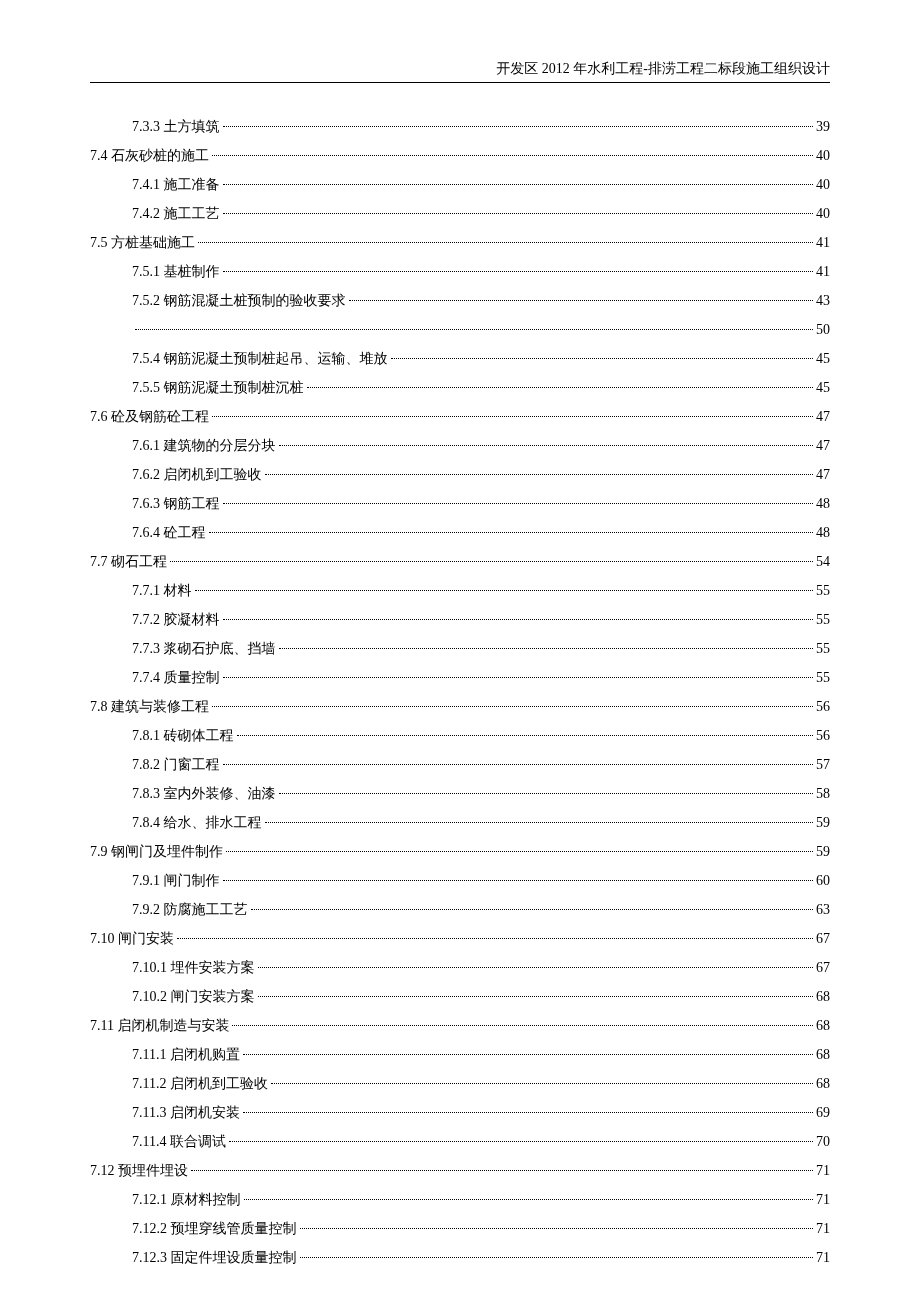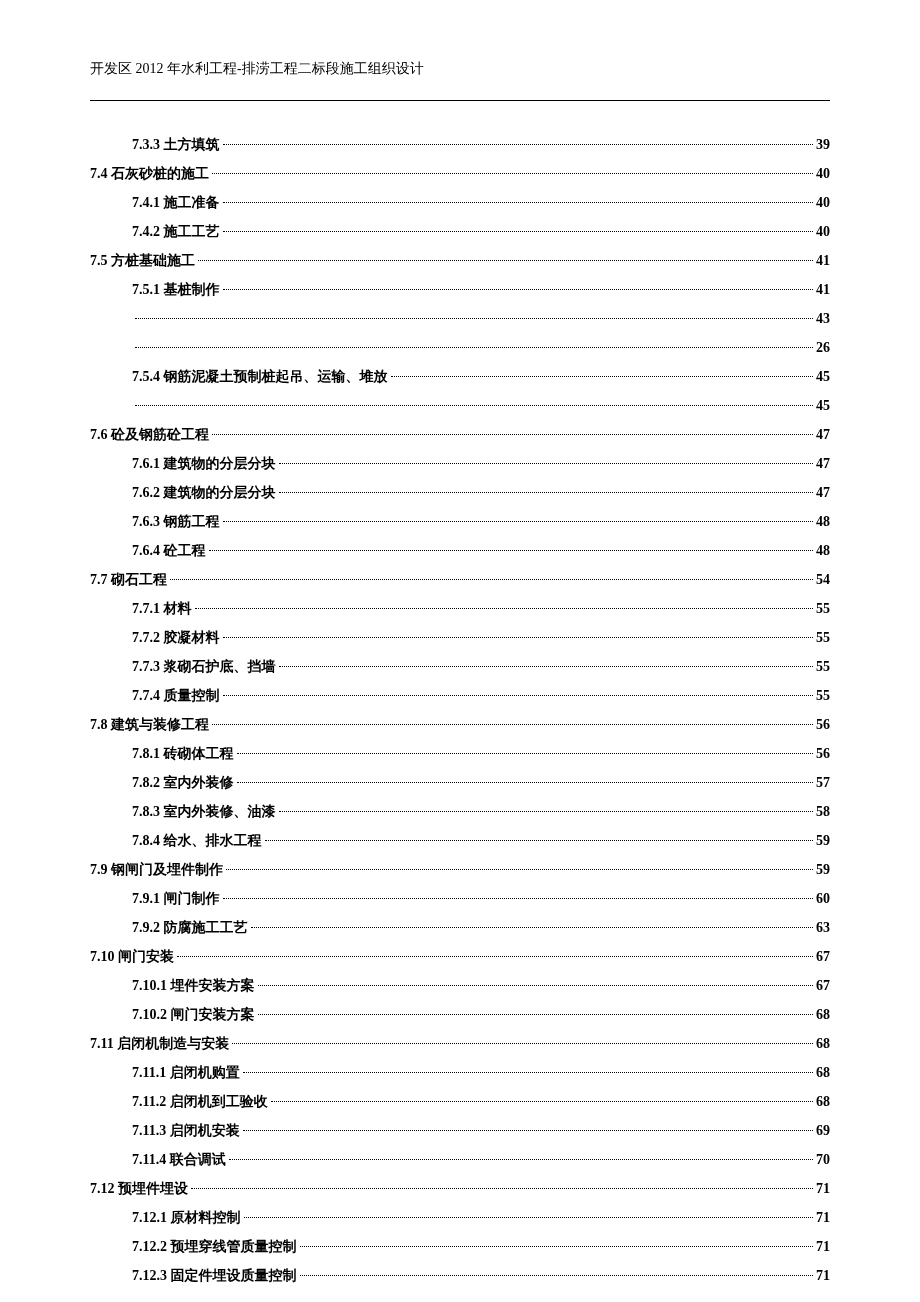--- a/index.html
+++ b/index.html
@@ -11,29 +11,28 @@
       font-family: "SimSun", "宋体", serif;
       font-size: 14px;
       background: #fff;
       color: #000;
       width: 920px;
       margin: 0 auto;
       padding: 60px 90px 40px 90px;
     }
     .header {
       display: flex;
-      justify-content: flex-start;
-      padding-bottom: 22px;
+      justify-content: flex-end;
+      padding-bottom: 4px;
       border-bottom: 1.5px solid #000;
       margin-bottom: 30px;
       font-size: 14px;
     }
     .toc {
       line-height: 2.0;
-      font-weight: bold;
     }
     .toc-entry {
       display: flex;
       align-items: baseline;
       white-space: nowrap;
       font-size: 14px;
       margin-bottom: 1px;
     }
     .toc-entry.level-1 {
       padding-left: 0;
@@ -89,48 +88,50 @@
       <span class="toc-label">7.5 方桩基础施工</span>
       <span class="toc-dots"></span>
       <span class="toc-page">41</span>
     </div>
     <div class="toc-entry level-2">
       <span class="toc-label">7.5.1 基桩制作</span>
       <span class="toc-dots"></span>
       <span class="toc-page">41</span>
     </div>
     <div class="toc-entry level-2">
+      <span class="toc-label">7.5.2 钢筋混凝土桩预制的验收要求</span>
       <span class="toc-dots"></span>
       <span class="toc-page">43</span>
     </div>
     <div class="toc-entry level-2">
       <span class="toc-dots"></span>
-      <span class="toc-page">26</span>
+      <span class="toc-page">50</span>
     </div>
     <div class="toc-entry level-2">
       <span class="toc-label">7.5.4 钢筋泥凝土预制桩起吊、运输、堆放</span>
       <span class="toc-dots"></span>
       <span class="toc-page">45</span>
     </div>
     <div class="toc-entry level-2">
+      <span class="toc-label">7.5.5 钢筋泥凝土预制桩沉桩</span>
       <span class="toc-dots"></span>
       <span class="toc-page">45</span>
     </div>
     <div class="toc-entry level-1">
       <span class="toc-label">7.6 砼及钢筋砼工程</span>
       <span class="toc-dots"></span>
       <span class="toc-page">47</span>
     </div>
     <div class="toc-entry level-2">
       <span class="toc-label">7.6.1 建筑物的分层分块</span>
       <span class="toc-dots"></span>
       <span class="toc-page">47</span>
     </div>
     <div class="toc-entry level-2">
-      <span class="toc-label">7.6.2 建筑物的分层分块</span>
+      <span class="toc-label">7.6.2 启闭机到工验收</span>
       <span class="toc-dots"></span>
       <span class="toc-page">47</span>
     </div>
     <div class="toc-entry level-2">
       <span class="toc-label">7.6.3 钢筋工程</span>
       <span class="toc-dots"></span>
       <span class="toc-page">48</span>
     </div>
     <div class="toc-entry level-2">
       <span class="toc-label">7.6.4 砼工程</span>
@@ -166,21 +167,21 @@
       <span class="toc-label">7.8 建筑与装修工程</span>
       <span class="toc-dots"></span>
       <span class="toc-page">56</span>
     </div>
     <div class="toc-entry level-2">
       <span class="toc-label">7.8.1 砖砌体工程</span>
       <span class="toc-dots"></span>
       <span class="toc-page">56</span>
     </div>
     <div class="toc-entry level-2">
-      <span class="toc-label">7.8.2 室内外装修</span>
+      <span class="toc-label">7.8.2 门窗工程</span>
       <span class="toc-dots"></span>
       <span class="toc-page">57</span>
     </div>
     <div class="toc-entry level-2">
       <span class="toc-label">7.8.3 室内外装修、油漆</span>
       <span class="toc-dots"></span>
       <span class="toc-page">58</span>
     </div>
     <div class="toc-entry level-2">
       <span class="toc-label">7.8.4 给水、排水工程</span>

